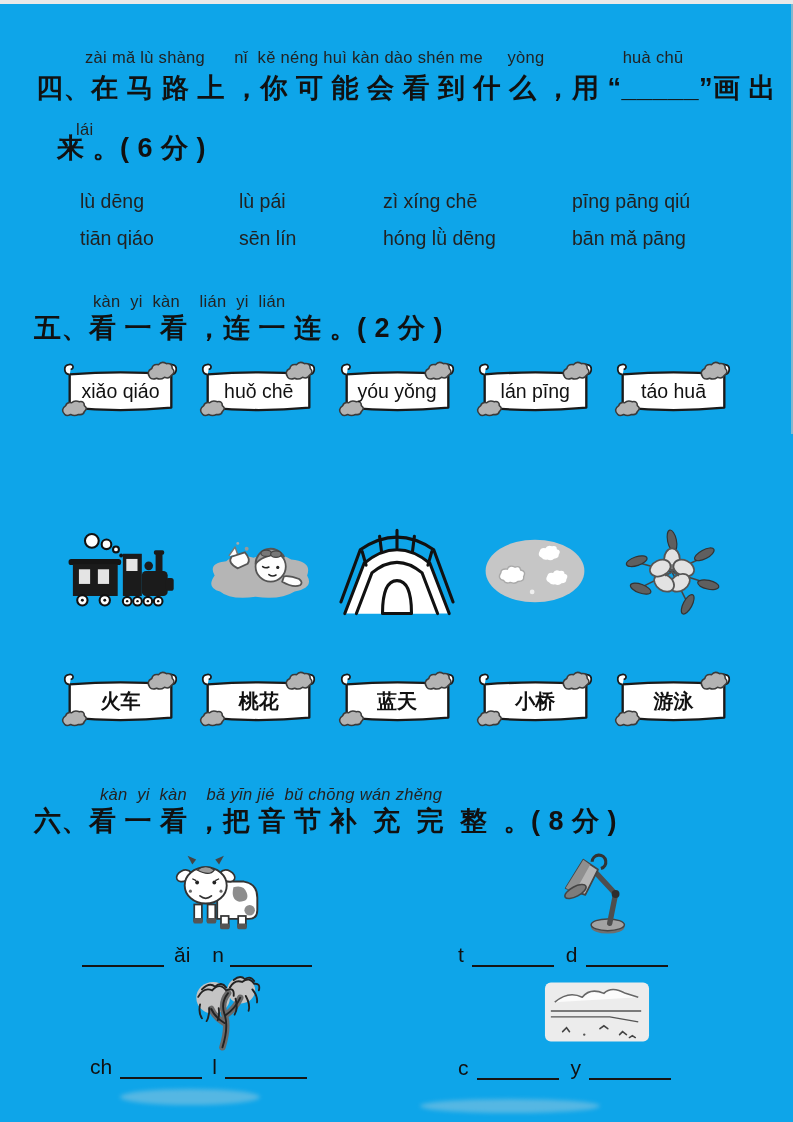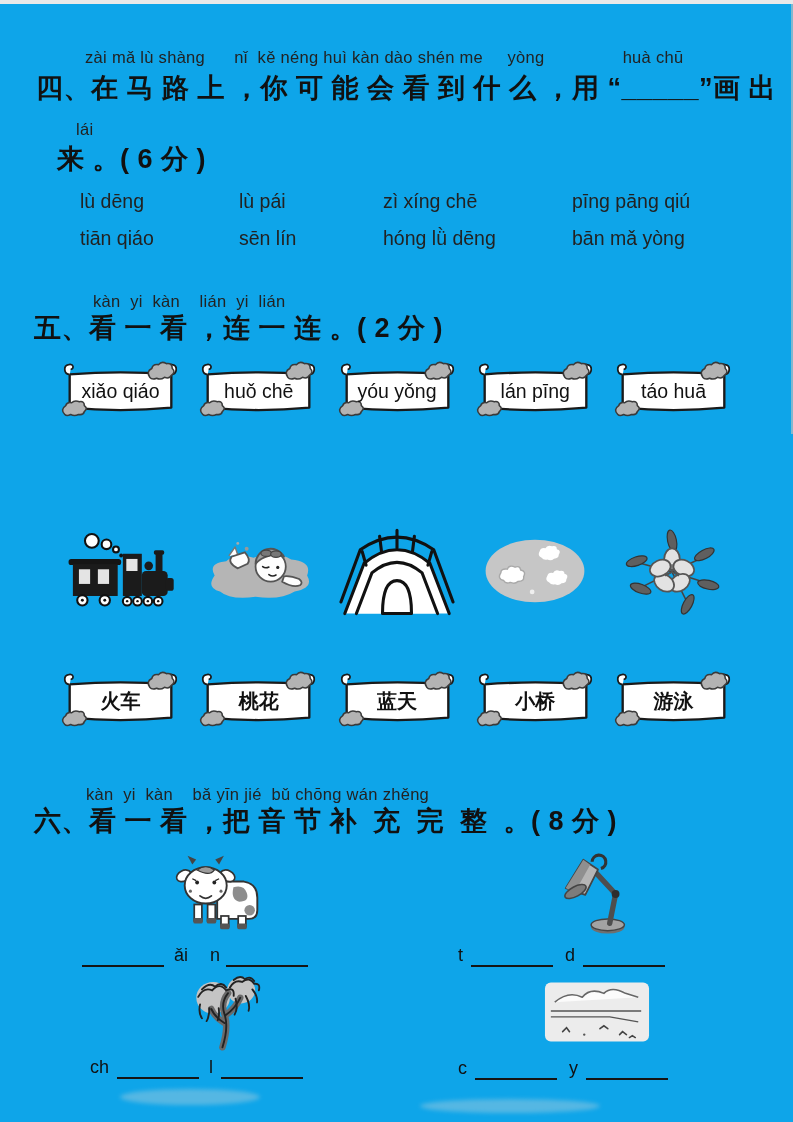--- a/index.html
+++ b/index.html
@@ -24,21 +24,21 @@
     font-size:19.5px;white-space:nowrap;color:#111;
   }
   .banner .label.bold{font-weight:700;font-size:20px;}
   .pics-row{
     position:absolute;left:56px;top:494px;width:682px;height:145px;
     display:flex;justify-content:space-between;align-items:center;
   }
   .pic-cell{width:132px;display:flex;justify-content:center;align-items:center;}
   .q6-cell{position:absolute;}
   .img-box{display:flex;justify-content:center;align-items:flex-end;}
-  .ans{display:flex;align-items:center;font-size:18px;color:#111;}
+  .ans{display:flex;align-items:center;font-size:21px;color:#111;}
   .ans .letter{line-height:24px;}
   .blank{width:82px;height:22px;border-bottom:2.5px solid #151515;}
   .gap-m{width:22px;}
   .edge-right{position:absolute;right:0;top:0;width:2px;height:430px;background:#c2c2c2;opacity:.65;}
   .smudge{position:absolute;background:#d9d9d9;opacity:.35;border-radius:50%;filter:blur(2px);}
 </style>
 </head>
 <body>
 
 <svg width="0" height="0" style="position:absolute">
@@ -231,31 +231,31 @@
       <circle cx="42" cy="57" r="1.2" fill="#555"></circle>
     </g>
   </defs>
 </svg>
 
 <div class="page">
 
   <div class="abs pinyin" style="left:85px;top:44px;">zài mǎ lù shàng      nǐ  kě néng huì kàn dào shén me     yòng                huà chū</div>
   <div class="abs hanzi" style="left:36px;top:66px;">四、在 马 路 上 ，你 可 能 会 看 到 什 么 ，用 “_____”画 出</div>
   <div class="abs pinyin" style="left:76px;top:116px;">lái</div>
-  <div class="abs hanzi" style="left:57px;top:137px;">来 。( 6 分 )</div>
+  <div class="abs hanzi" style="left:57px;top:126px;">来 。( 6 分 )</div>
 
   <div class="words">
     <span>lù dēng</span>
     <span>lù pái</span>
     <span>zì xíng chē</span>
     <span>pīng pāng qiú</span>
     <span>tiān qiáo</span>
     <span>sēn lín</span>
     <span>hóng lǜ dēng</span>
-    <span>bān mǎ yòng</span>
+    <span>bān mǎ pāng</span>
   </div>
 
   <div class="abs pinyin" style="left:93px;top:288px;">kàn  yi  kàn    lián  yi  lián</div>
   <div class="abs hanzi" style="left:34px;top:306px;">五、看 一 看 ，连 一 连 。( 2 分 )</div>
 
   <div class="banner-row" style="top:354px;">
     <div class="banner">
       <svg viewBox="0 0 132 62">
           <use href="#scrollBanner"></use>
         </svg>
@@ -341,21 +341,21 @@
       <span class="label bold">小桥</span>
     </div>
     <div class="banner">
       <svg viewBox="0 0 132 62">
           <use href="#scrollBanner"></use>
         </svg>
       <span class="label bold">游泳</span>
     </div>
   </div>
 
-  <div class="abs pinyin" style="left:86px;top:781px;">kàn  yi  kàn    bǎ yīn jié  bǔ chōng wán zhěng</div>
+  <div class="abs pinyin" style="left:100px;top:781px;font-style:italic;">kàn  yi  kàn    bǎ yīn jié  bǔ chōng wán zhěng</div>
   <div class="abs hanzi" style="left:34px;top:799px;">六、看 一 看 ，把 音 节 补  充  完  整  。( 8 分 )</div>
 
   <div class="q6-cell" style="left:82px;top:845px;width:278px;">
     <div class="img-box" style="height:88px;">
       <svg width="96" height="86" viewBox="0 0 100 90">
           <use href="#picCow"></use>
         </svg>
     </div>
     <div class="ans" style="margin-top:6px;">
       <div class="blank"></div>

